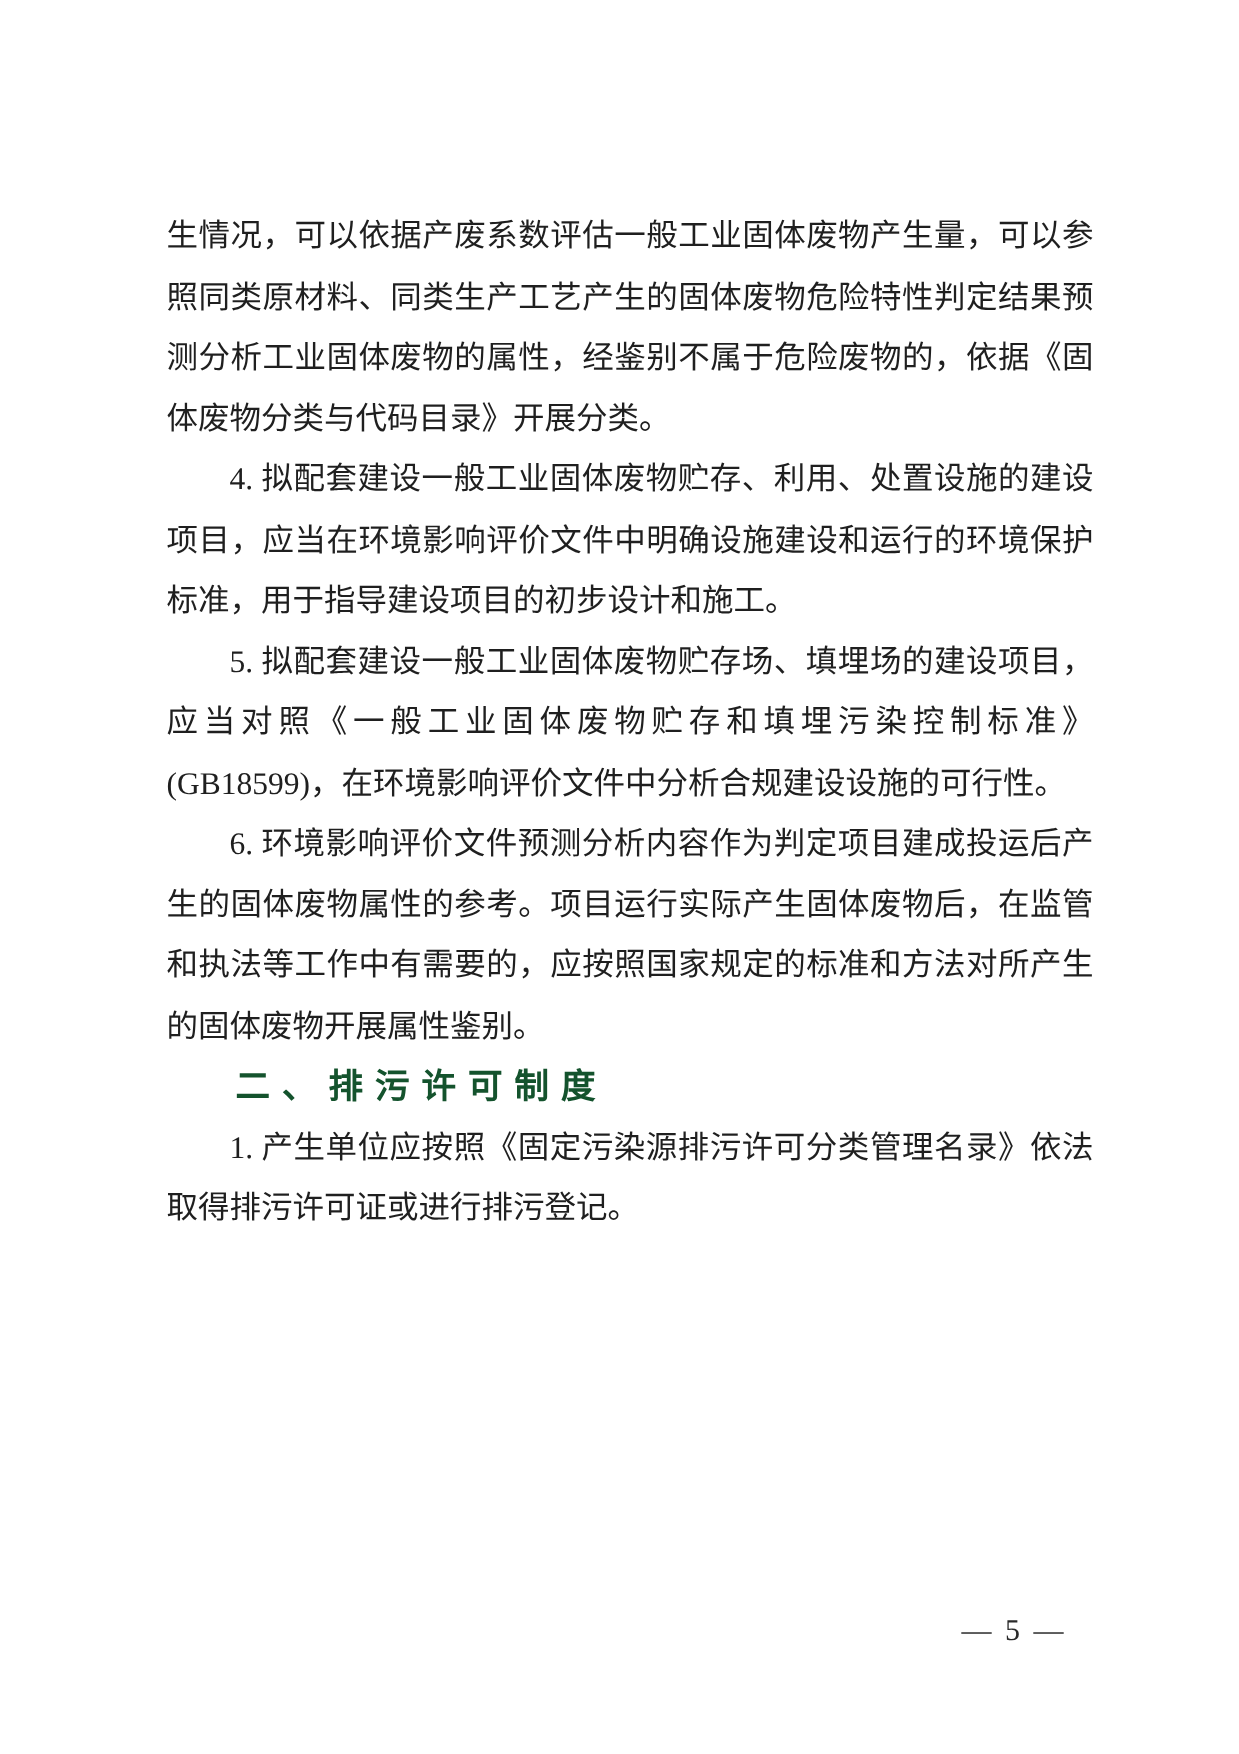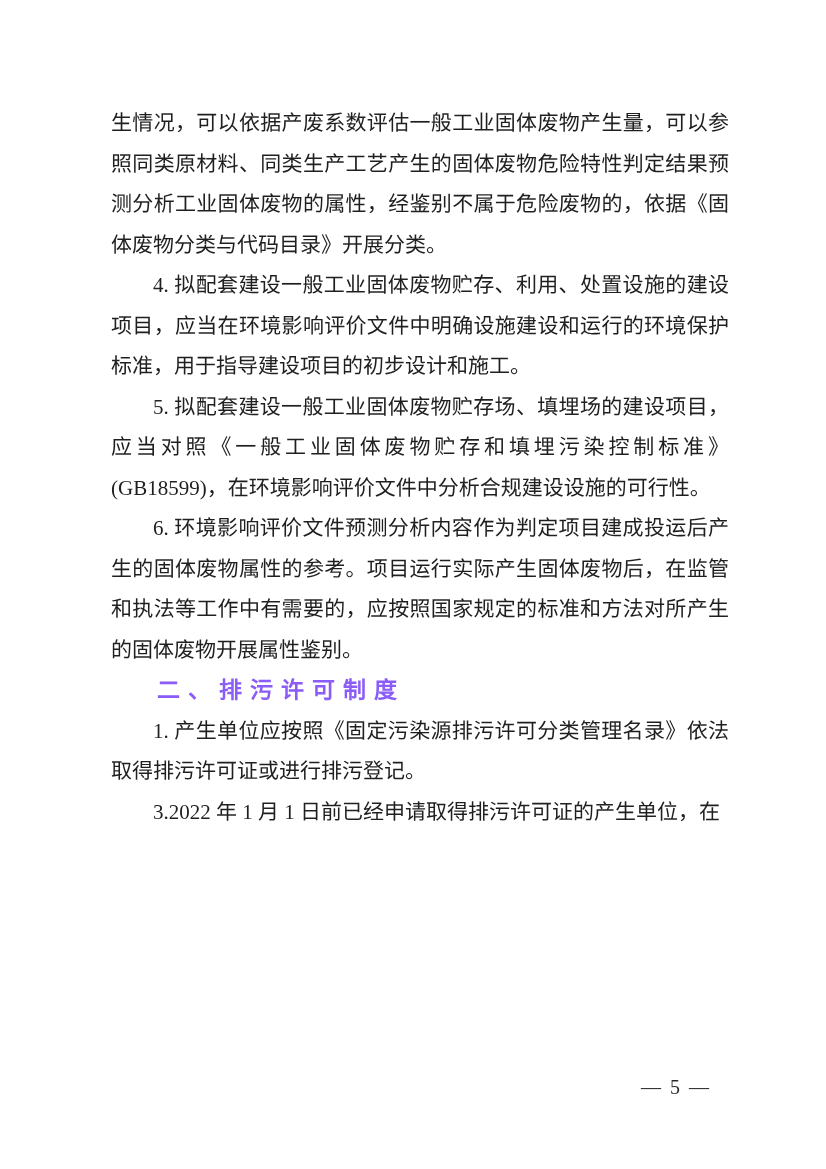--- a/index.html
+++ b/index.html
@@ -25,30 +25,31 @@
     color: #1f1f1f;
     text-align: justify;
   }
   .para {
     margin: 0;
     padding: 0;
     text-indent: 2em;
   }
   .para.no-indent {
     text-indent: 0;
+    margin-top: 34px;
   }
   .heading {
     margin: 0;
     padding: 0;
     text-indent: 2em;
     font-size: 23px;
     line-height: 40.5px;
     font-weight: 700;
     letter-spacing: 8px;
-    color: #8b5cf6;
+    color: #14532d;
     font-family: "Liberation Sans", "DejaVu Sans", sans-serif;
   }
   .footer {
     position: absolute;
     top: 1076px;
     left: 641px;
     font-family: "Liberation Serif", "DejaVu Serif", serif;
     font-size: 20px;
     color: #2a2a2a;
     white-space: nowrap;
@@ -72,20 +73,19 @@
 
     <p class="para">5. 拟配套建设一般工业固体废物贮存场、填埋场的建设项目，应当对照《一般工业固体废物贮存和填埋污染控制标准》(GB18599)，在环境影响评价文件中分析合规建设设施的可行性。</p>
 
     <p class="para">6. 环境影响评价文件预测分析内容作为判定项目建成投运后产生的固体废物属性的参考。项目运行实际产生固体废物后，在监管和执法等工作中有需要的，应按照国家规定的标准和方法对所产生的固体废物开展属性鉴别。</p>
 
     <h2 class="heading">二、排污许可制度</h2>
 
     <p class="para">1. 产生单位应按照《固定污染源排污许可分类管理名录》依法取得排污许可证或进行排污登记。</p>
 
 
-    <p class="para">3.2022 年 1 月 1 日前已经申请取得排污许可证的产生单位，在</p>
   </div>
 
   <div class="footer">
     <span class="dash">—</span><span class="pagenum">5</span><span class="dash">—</span>
   </div>
 
 </div>
 
 </body></html>

